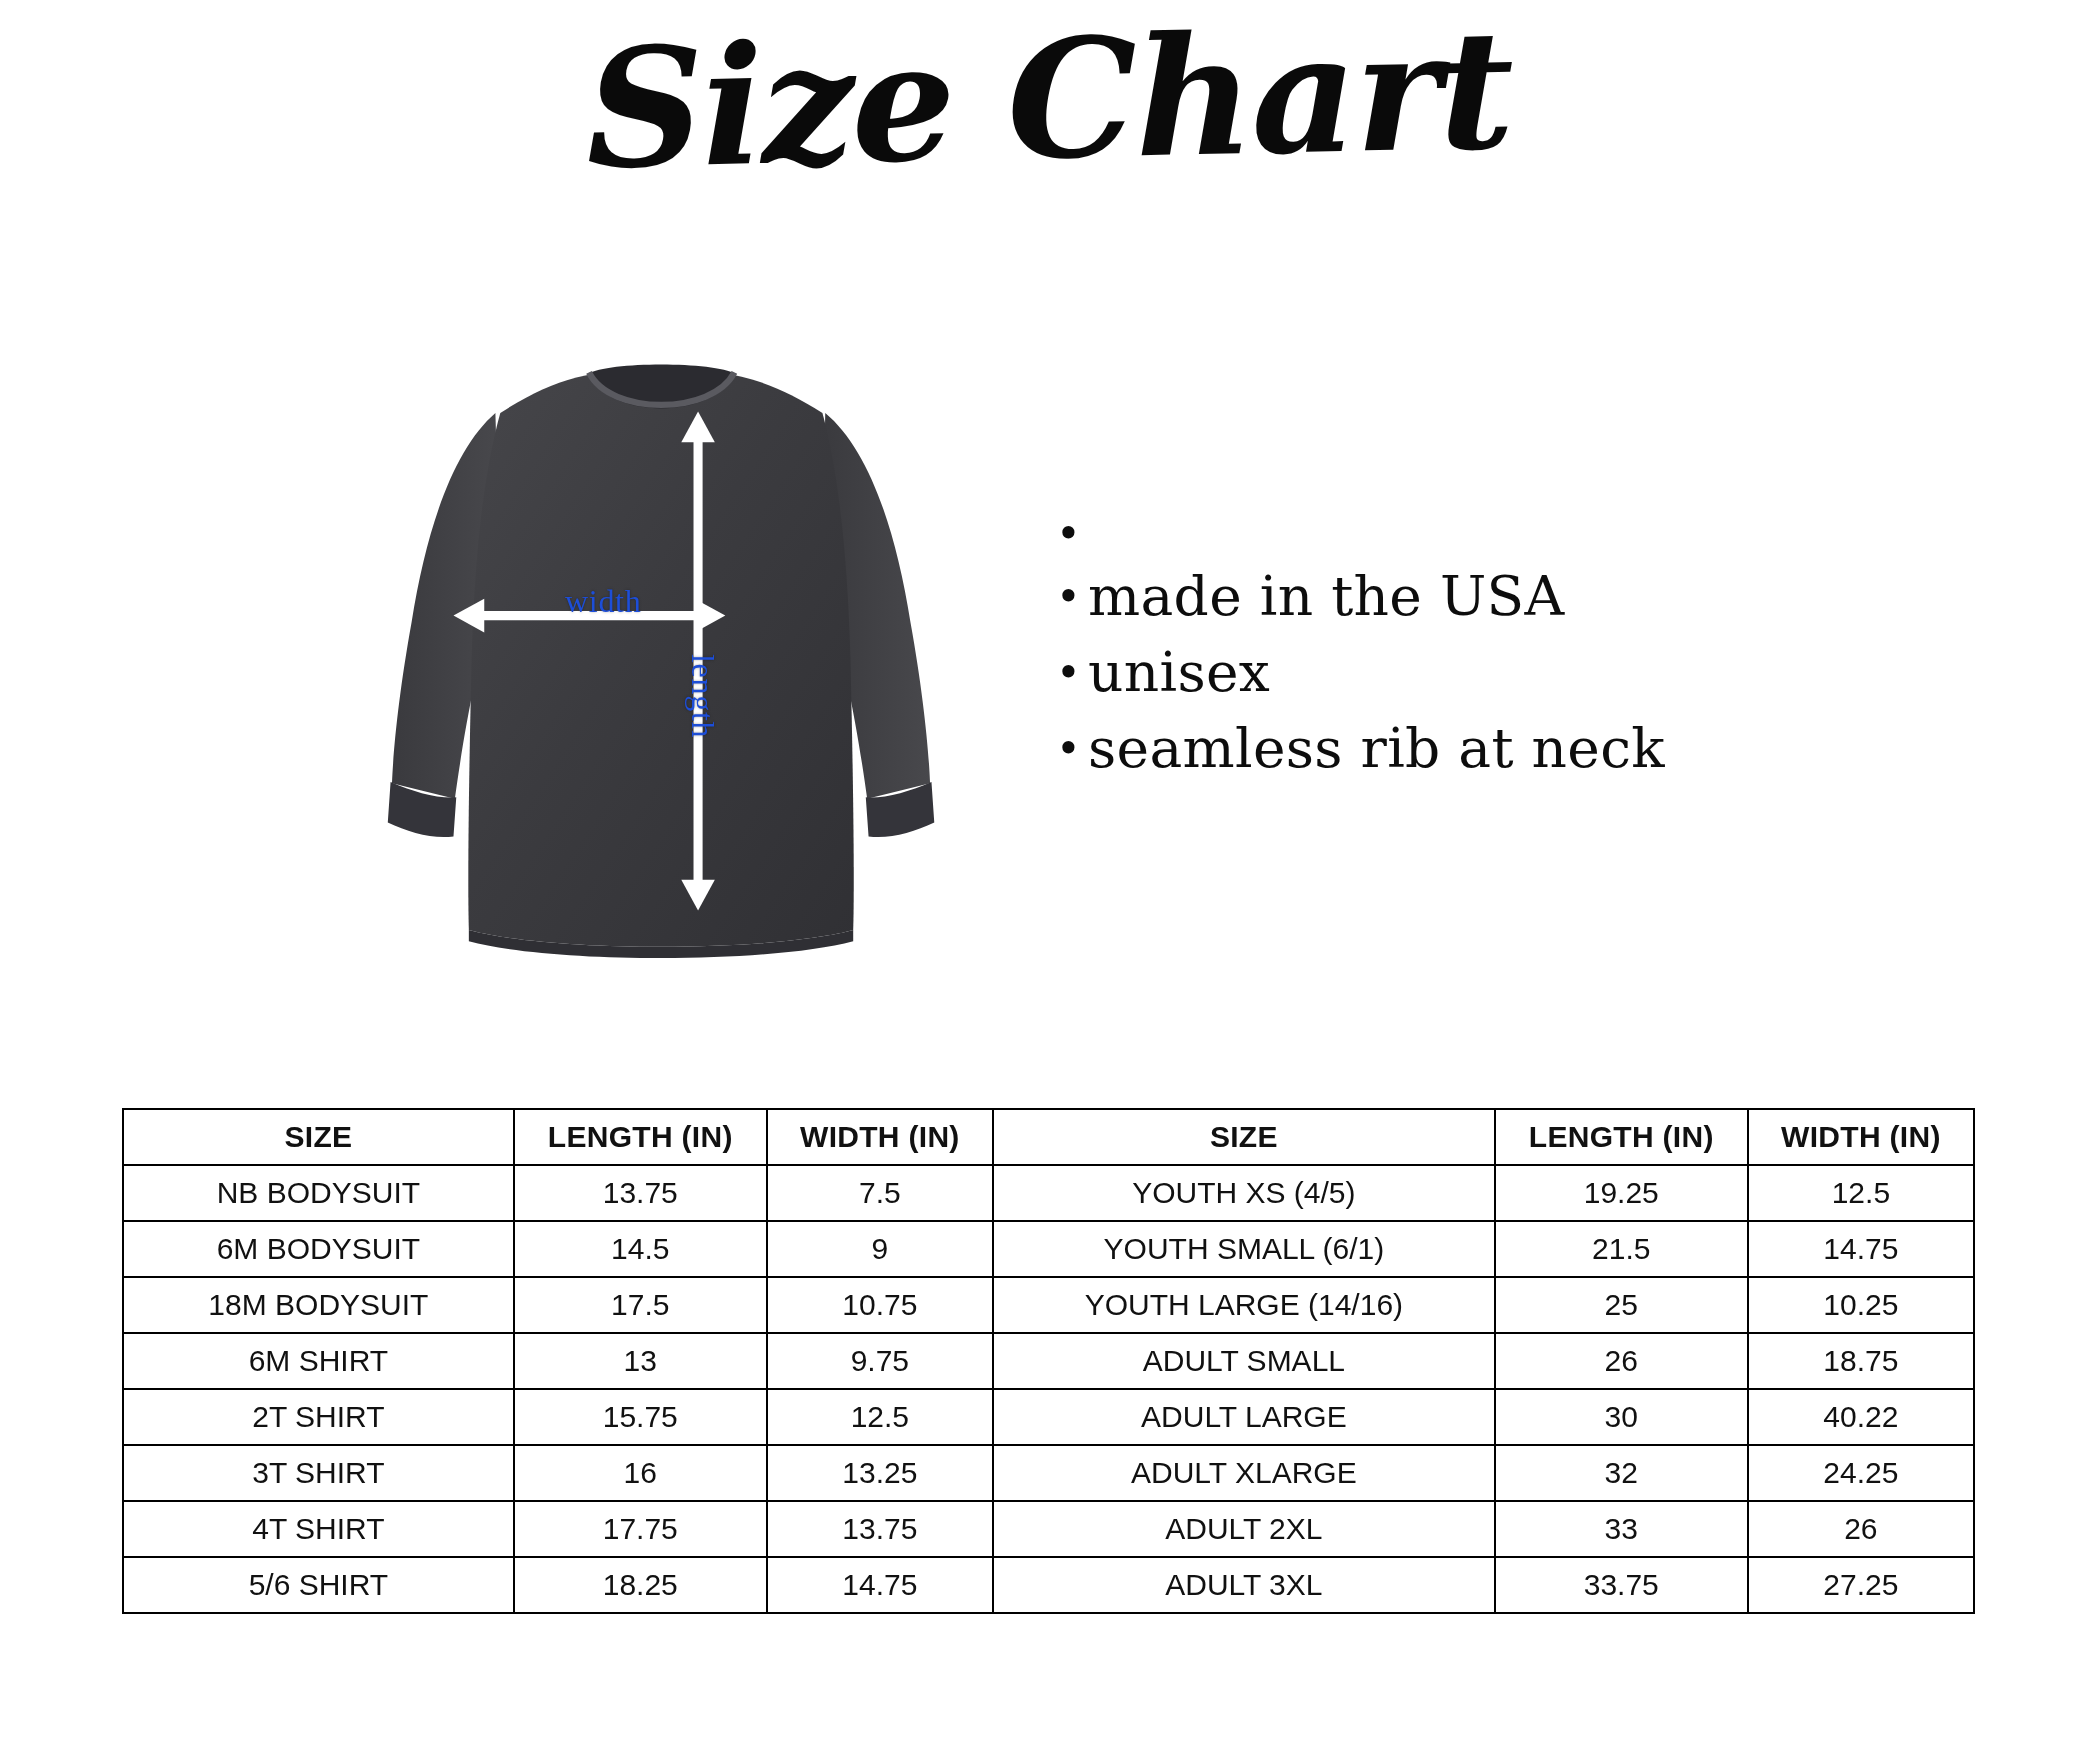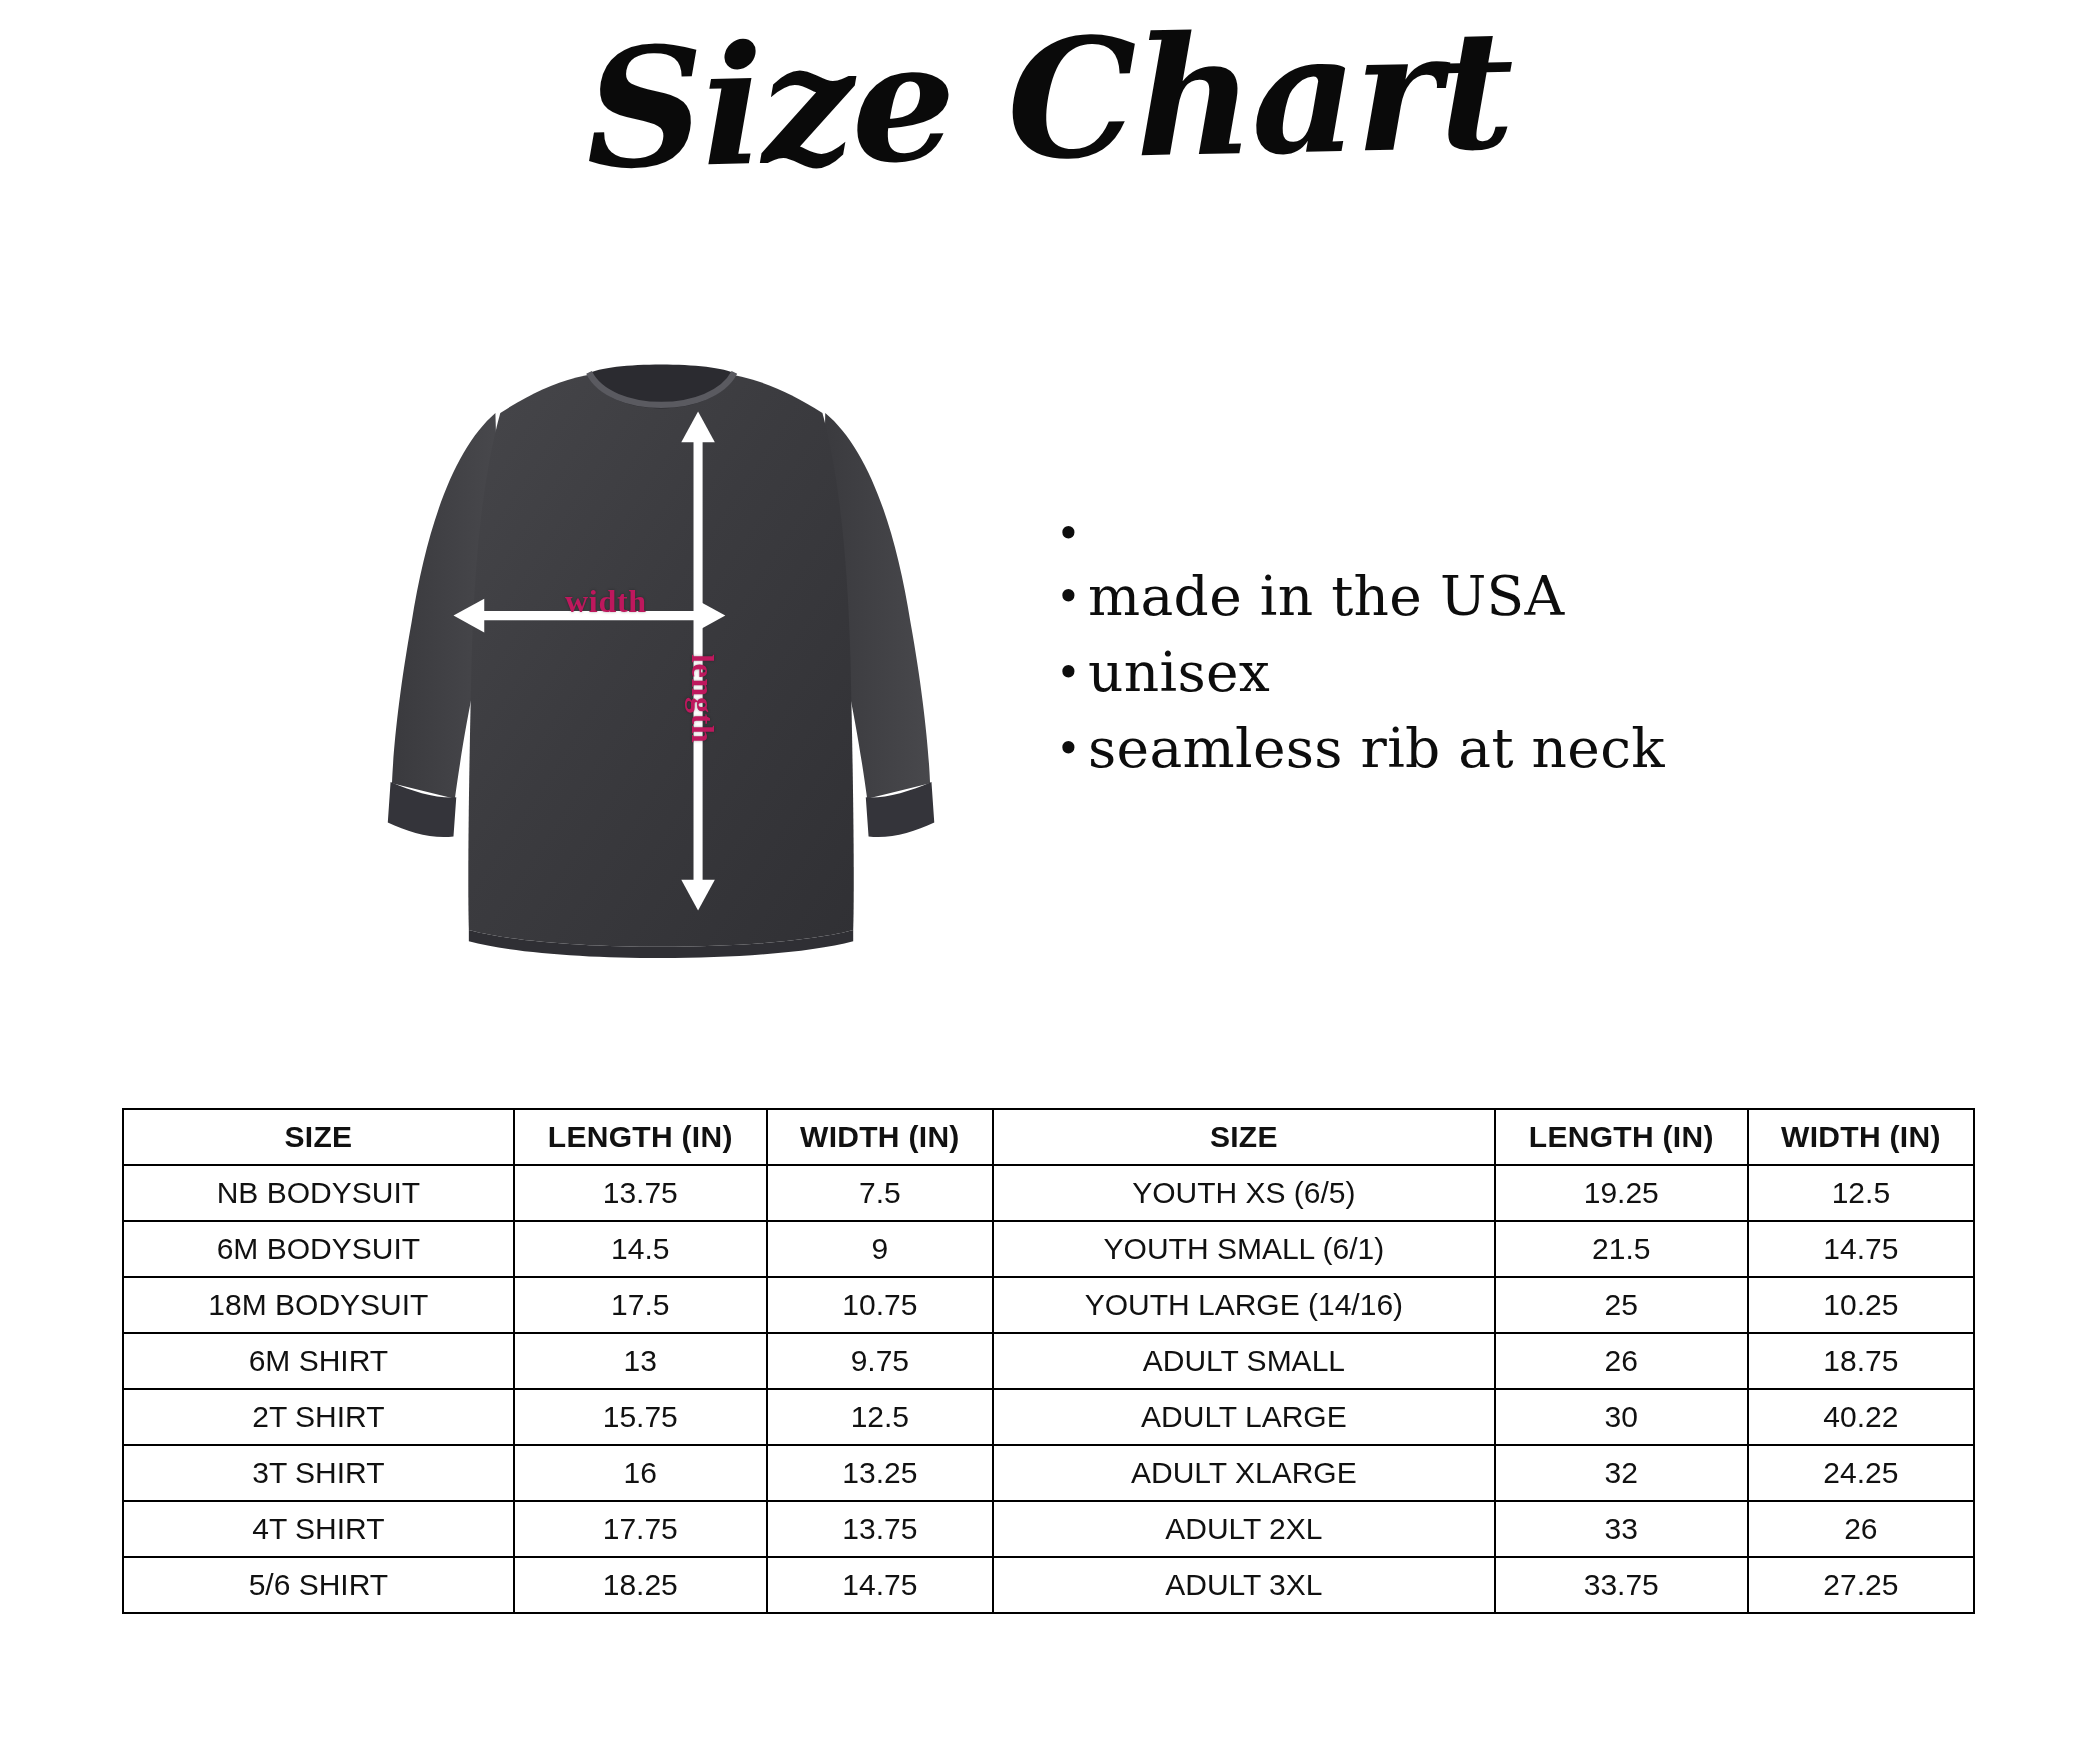--- a/index.html
+++ b/index.html
@@ -38,23 +38,23 @@
     position: absolute;
     left: 378px;
     top: 329px;
     width: 594px;
     height: 713px;
   }
   .shirt-wrap svg { display: block; }
 
   .dim-label {
     position: absolute;
-    color: #be185d;
+    color: #1d4ed8;
     font-family: "Liberation Serif", serif;
-    font-weight: 700;
+    font-weight: 400;
     text-shadow: 0 0 2.8px rgba(0,0,0,0.35);
     text-align: center;
   }
   .dim-width {
     left: 187px;
     top: 254px;
     font-size: 32px;
     letter-spacing: 0.7px;
   }
   .dim-length {
@@ -214,21 +214,21 @@
         <th>SIZE</th>
         <th>LENGTH (IN)</th>
         <th>WIDTH (IN)</th>
       </tr>
     </thead>
     <tbody>
       <tr>
         <td>NB BODYSUIT</td>
         <td>13.75</td>
         <td>7.5</td>
-        <td>YOUTH XS (6/5)</td>
+        <td>YOUTH XS (4/5)</td>
         <td>19.25</td>
         <td>12.5</td>
       </tr>
       <tr>
         <td>6M BODYSUIT</td>
         <td>14.5</td>
         <td>9</td>
         <td>YOUTH SMALL (6/1)</td>
         <td>21.5</td>
         <td>14.75</td>

